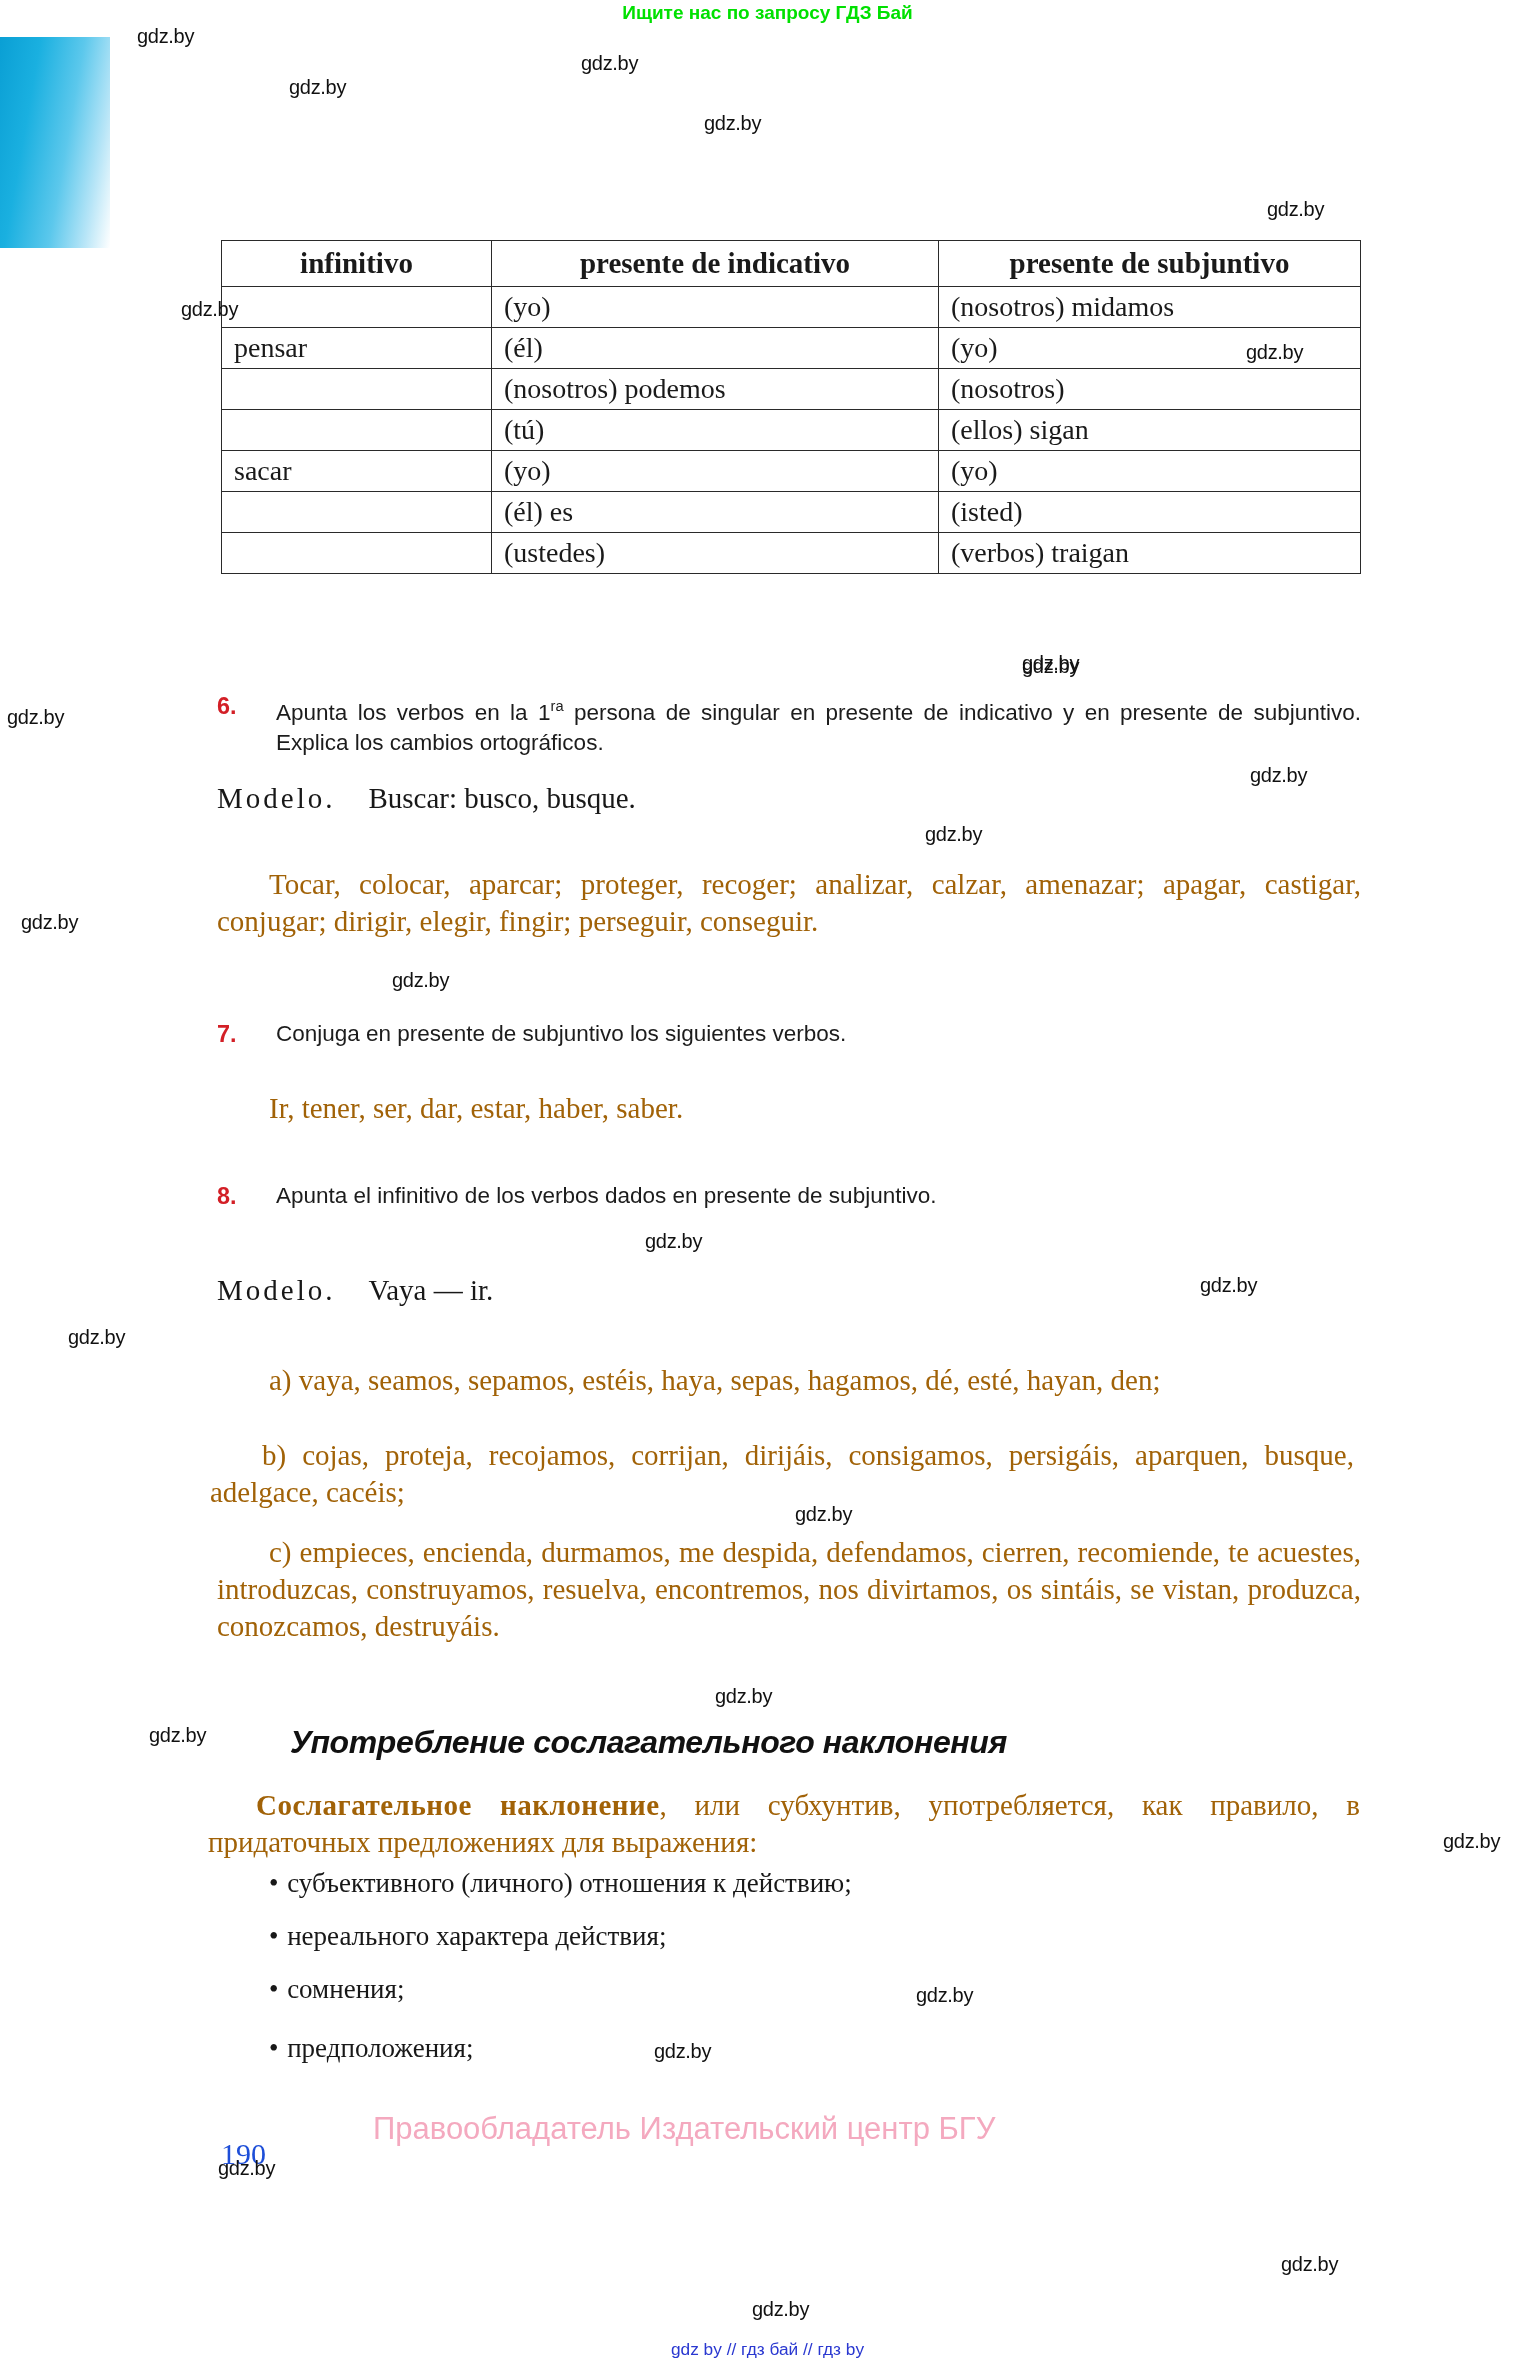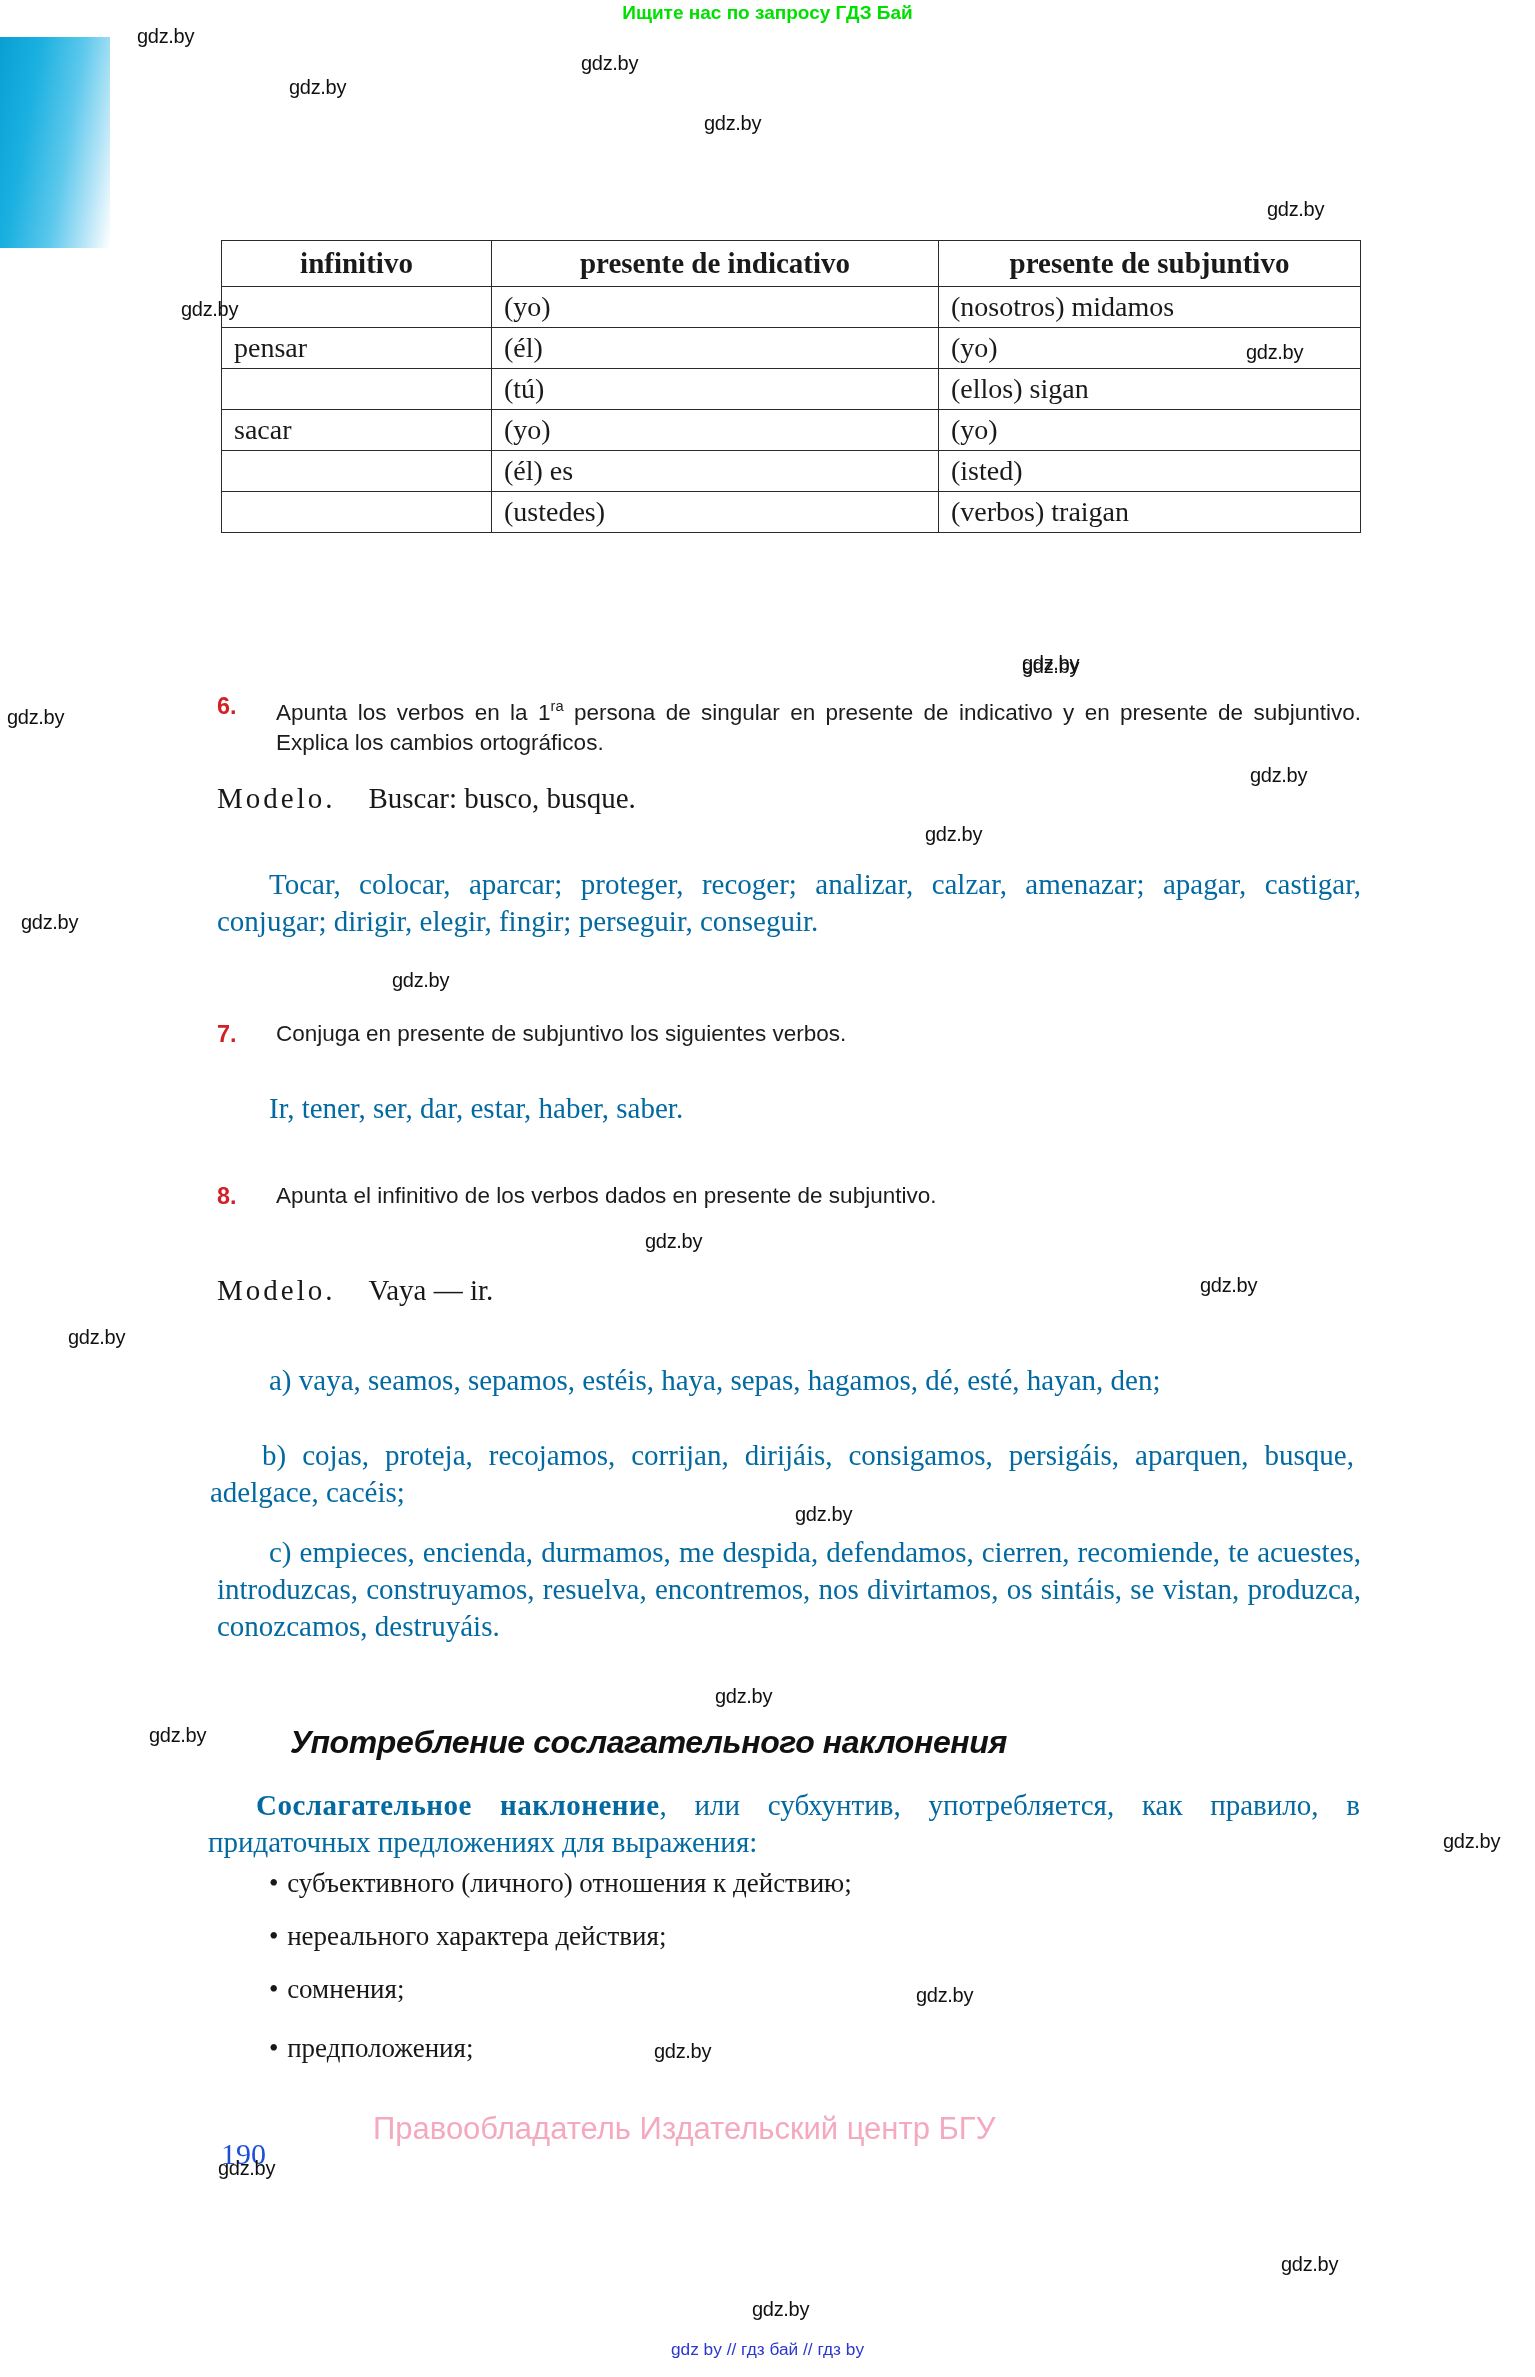--- a/index.html
+++ b/index.html
@@ -97,21 +97,21 @@
   }
   .sup {
     font-size: 14.7px;
     vertical-align: super;
   }
 
   .serif-p {
     position: absolute;
     font-family: "Liberation Serif", serif;
     font-size: 29px;
-    color: #0369a1;
+    color: #a16207;
     line-height: 37px;
     text-align: justify;
   }
   .modelo-line {
     position: absolute;
     font-family: "Liberation Serif", serif;
     font-size: 29px;
     color: #181818;
     white-space: nowrap;
   }
@@ -203,20 +203,25 @@
   <tbody>
     <tr>
       <td class="c1"></td>
       <td class="c2">(yo)</td>
       <td class="c3">(nosotros) midamos</td>
     </tr>
     <tr>
       <td class="c1">pensar</td>
       <td class="c2">(él)</td>
       <td class="c3">(yo)</td>
+    </tr>
+    <tr>
+      <td class="c1"></td>
+      <td class="c2">(nosotros) podemos</td>
+      <td class="c3">(nosotros)</td>
     </tr>
     <tr>
       <td class="c1"></td>
       <td class="c2">(tú)</td>
       <td class="c3">(ellos) sigan</td>
     </tr>
     <tr>
       <td class="c1">sacar</td>
       <td class="c2">(yo)</td>
       <td class="c3">(yo)</td>

